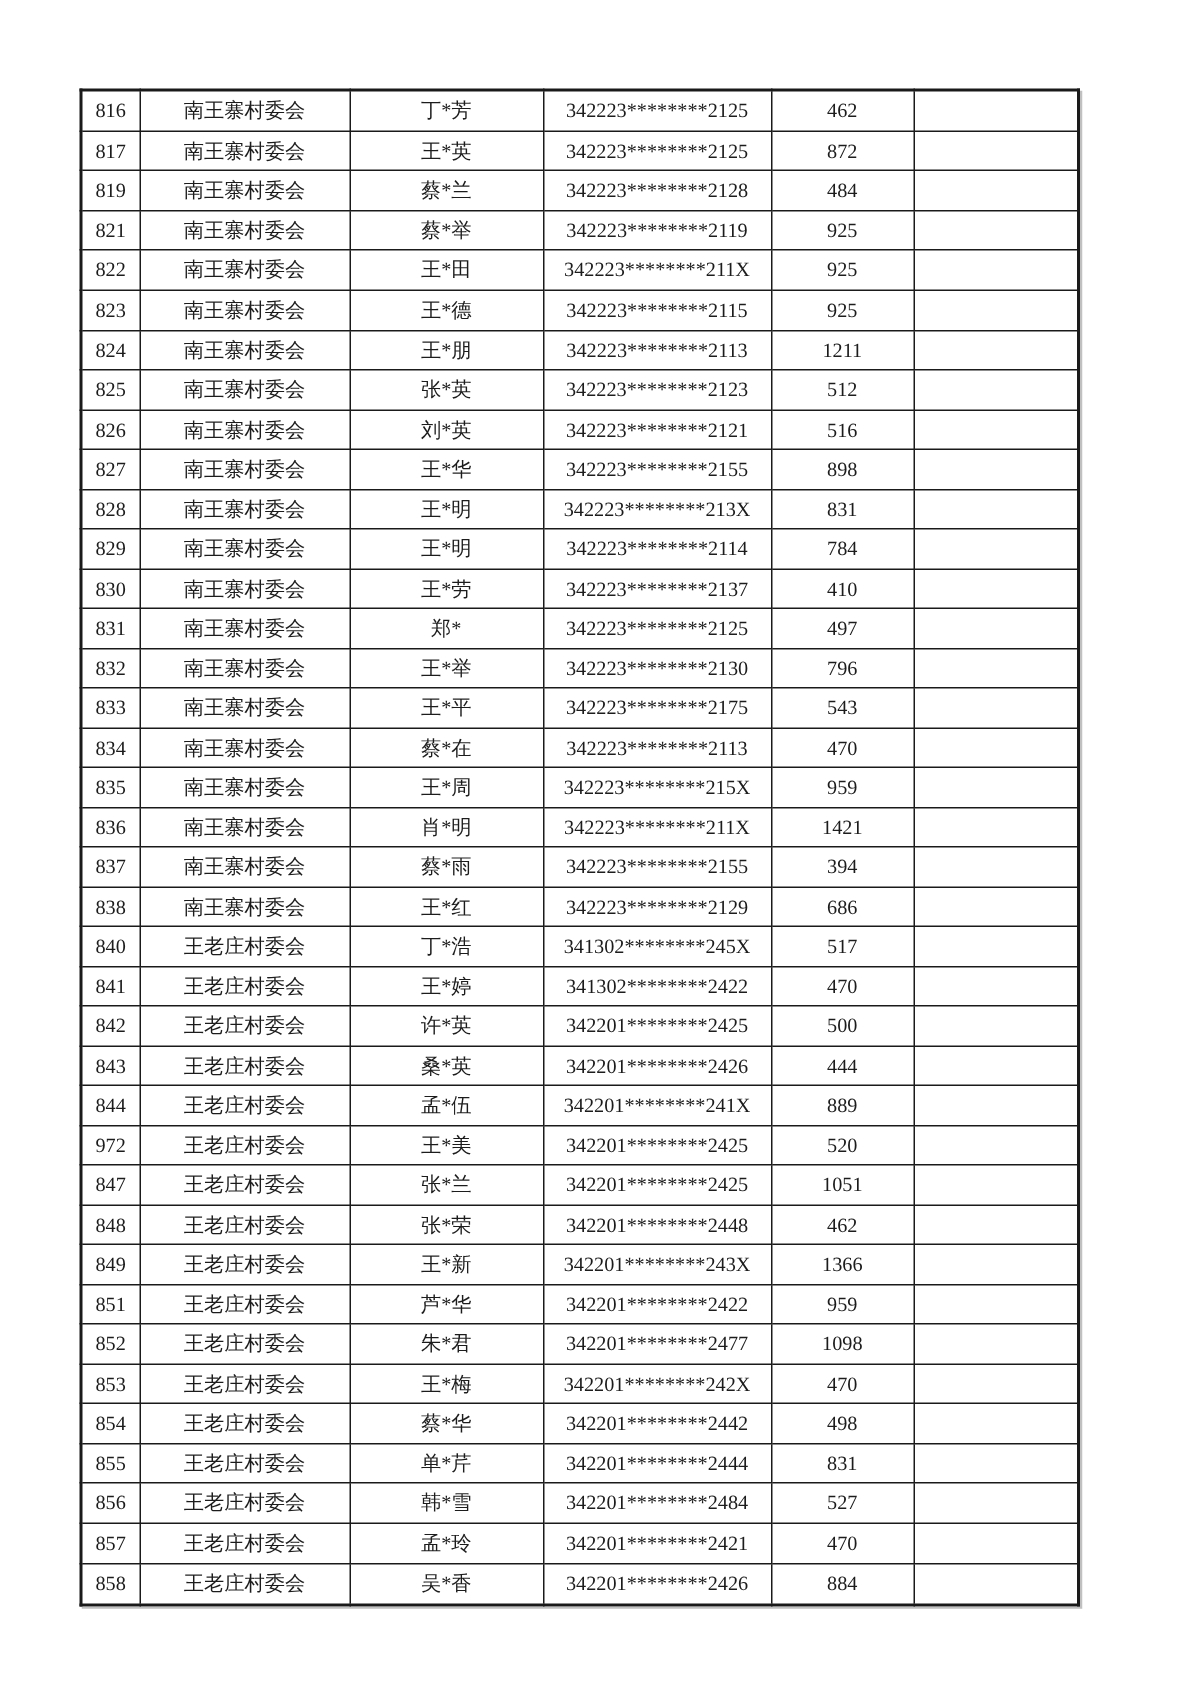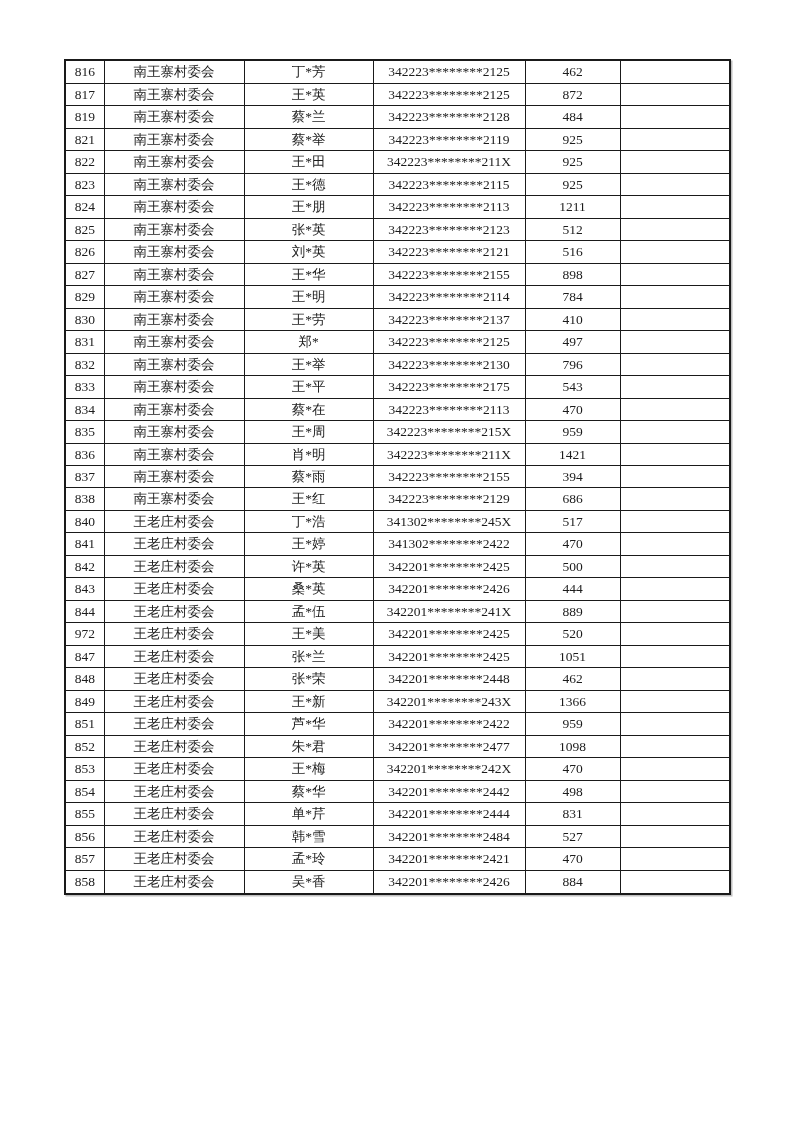--- a/index.html
+++ b/index.html
@@ -13,26 +13,25 @@
     height: 1122px;
     background: #ffffff;
     overflow: hidden;
     font-family: "Liberation Serif", "DejaVu Serif", serif;
   }
   table.data-table {
     position: absolute;
     left: 53px;
     top: 59px;
     width: 665px;
-    height: 836px;
+    height: 1012px;
     border-collapse: collapse;
     table-layout: fixed;
     border: 2px solid #1a1a1a;
     box-shadow: 1.5px 1.5px 0 #c0c0c0;
-    margin-left: 11px;
   }
   table.data-table td {
     border: 1.5px solid #1a1a1a;
     text-align: center;
     vertical-align: middle;
     padding: 0;
     font-size: 13.5px;
     line-height: 1;
     color: #1c1c1c;
     white-space: nowrap;
@@ -134,20 +133,28 @@
         </tr>
         <tr>
           <td>827</td>
           <td>南王寨村委会</td>
           <td>王*华</td>
           <td>342223********2155</td>
           <td>898</td>
           <td></td>
         </tr>
         <tr>
+          <td>828</td>
+          <td>南王寨村委会</td>
+          <td>王*明</td>
+          <td>342223********213X</td>
+          <td>831</td>
+          <td></td>
+        </tr>
+        <tr>
           <td>829</td>
           <td>南王寨村委会</td>
           <td>王*明</td>
           <td>342223********2114</td>
           <td>784</td>
           <td></td>
         </tr>
         <tr>
           <td>830</td>
           <td>南王寨村委会</td>

